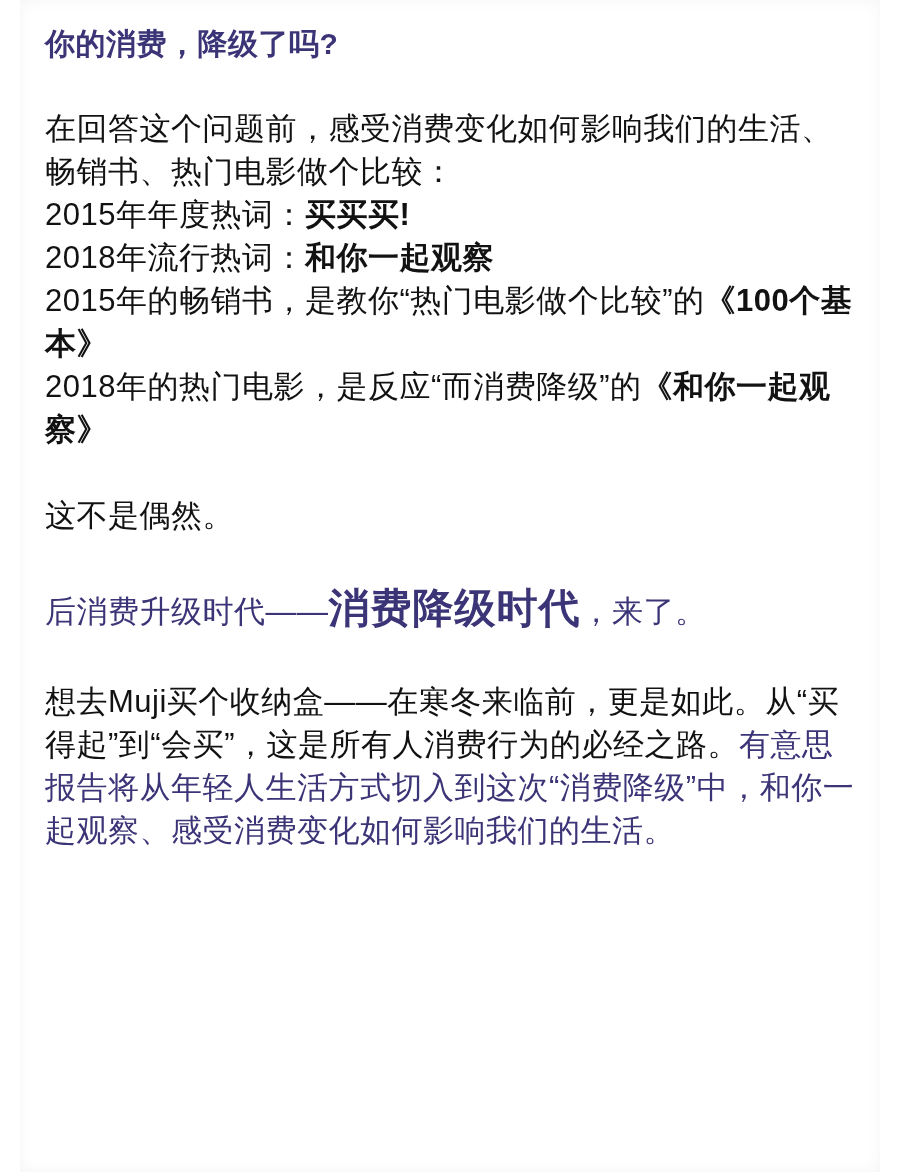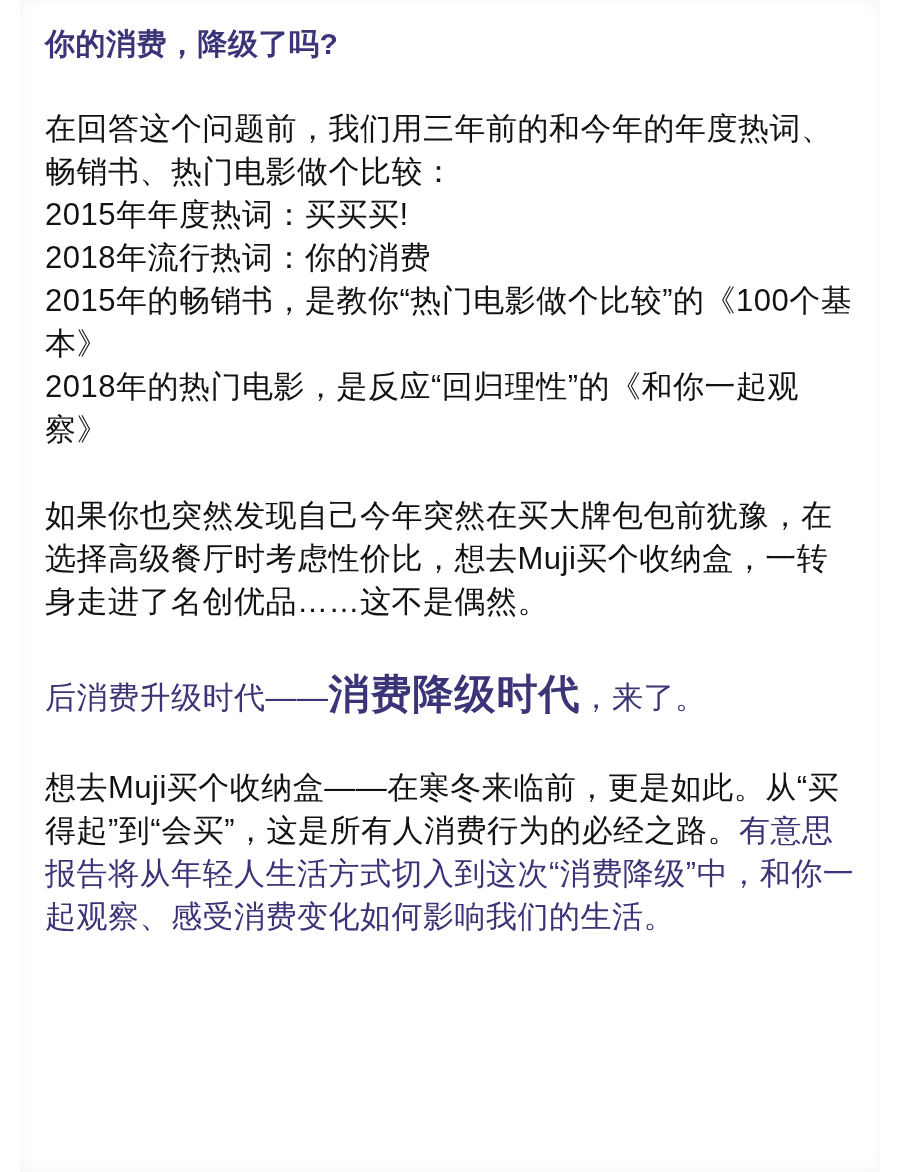--- a/index.html
+++ b/index.html
@@ -32,33 +32,33 @@
     text-align: left;
     word-break: break-all;
   }
   h1.block {
     font-size: 30px;
     line-height: 43px;
     font-weight: 700;
     color: var(--purple);
     margin-bottom: 42px;
   }
-  .b { font-weight: 400; }
+  .b { font-weight: 700; }
   .purple { color: var(--purple); }
   .headline { line-height: 56px; margin-bottom: 40px; }
   .headline .big {
     font-size: 41px;
     font-weight: 800;
     letter-spacing: 1px;
   }
 </style>
 </head>
 <body>
 
 <div class="page">
   <h1 class="block">你的消费，降级了吗?</h1>
   <div id="article-body">
-      <p class="block"><span>在回答这个问题前，我们用三年前的和今年的年度热词、畅销书、热门电影做个比较：</span><br><span>2015年年度热词：</span><span class="b">买买买!</span><br><span>2018年流行热词：</span><span class="b">你的消费</span><br><span>2015年的畅销书，是教你“热门电影做个比较”的</span><span class="b">《100个基本》</span><br><span>2018年的热门电影，是反应“回归理性”的</span><span class="b">《和你一起观察》</span></p>
-      <p class="block"><span>如果你也突然发现自己今年突然在买大牌包包前犹豫，在选择高级餐厅时考虑性价比，想去Muji买个收纳盒，一转身走进了名创优品……这不是偶然。</span></p>
+      <p class="block"><span>在回答这个问题前，感受消费变化如何影响我们的生活、畅销书、热门电影做个比较：</span><br><span>2015年年度热词：</span><span class="b">买买买!</span><br><span>2018年流行热词：</span><span class="b">和你一起观察</span><br><span>2015年的畅销书，是教你“热门电影做个比较”的</span><span class="b">《100个基本》</span><br><span>2018年的热门电影，是反应“而消费降级”的</span><span class="b">《和你一起观察》</span></p>
+      <p class="block"><span>这不是偶然。</span></p>
       <p class="block headline"><span class="purple">后消费升级时代——</span><span class="purple big b">消费降级时代</span><span class="purple">，来了。</span></p>
       <p class="block"><span>想去Muji买个收纳盒——在寒冬来临前，更是如此。从“买得起”到“会买”，这是所有人消费行为的必经之路。</span><span class="purple">有意思报告将从年轻人生活方式切入到这次“消费降级”中，和你一起观察、感受消费变化如何影响我们的生活。</span></p>
     </div>
 </div>
 
 </body></html>

